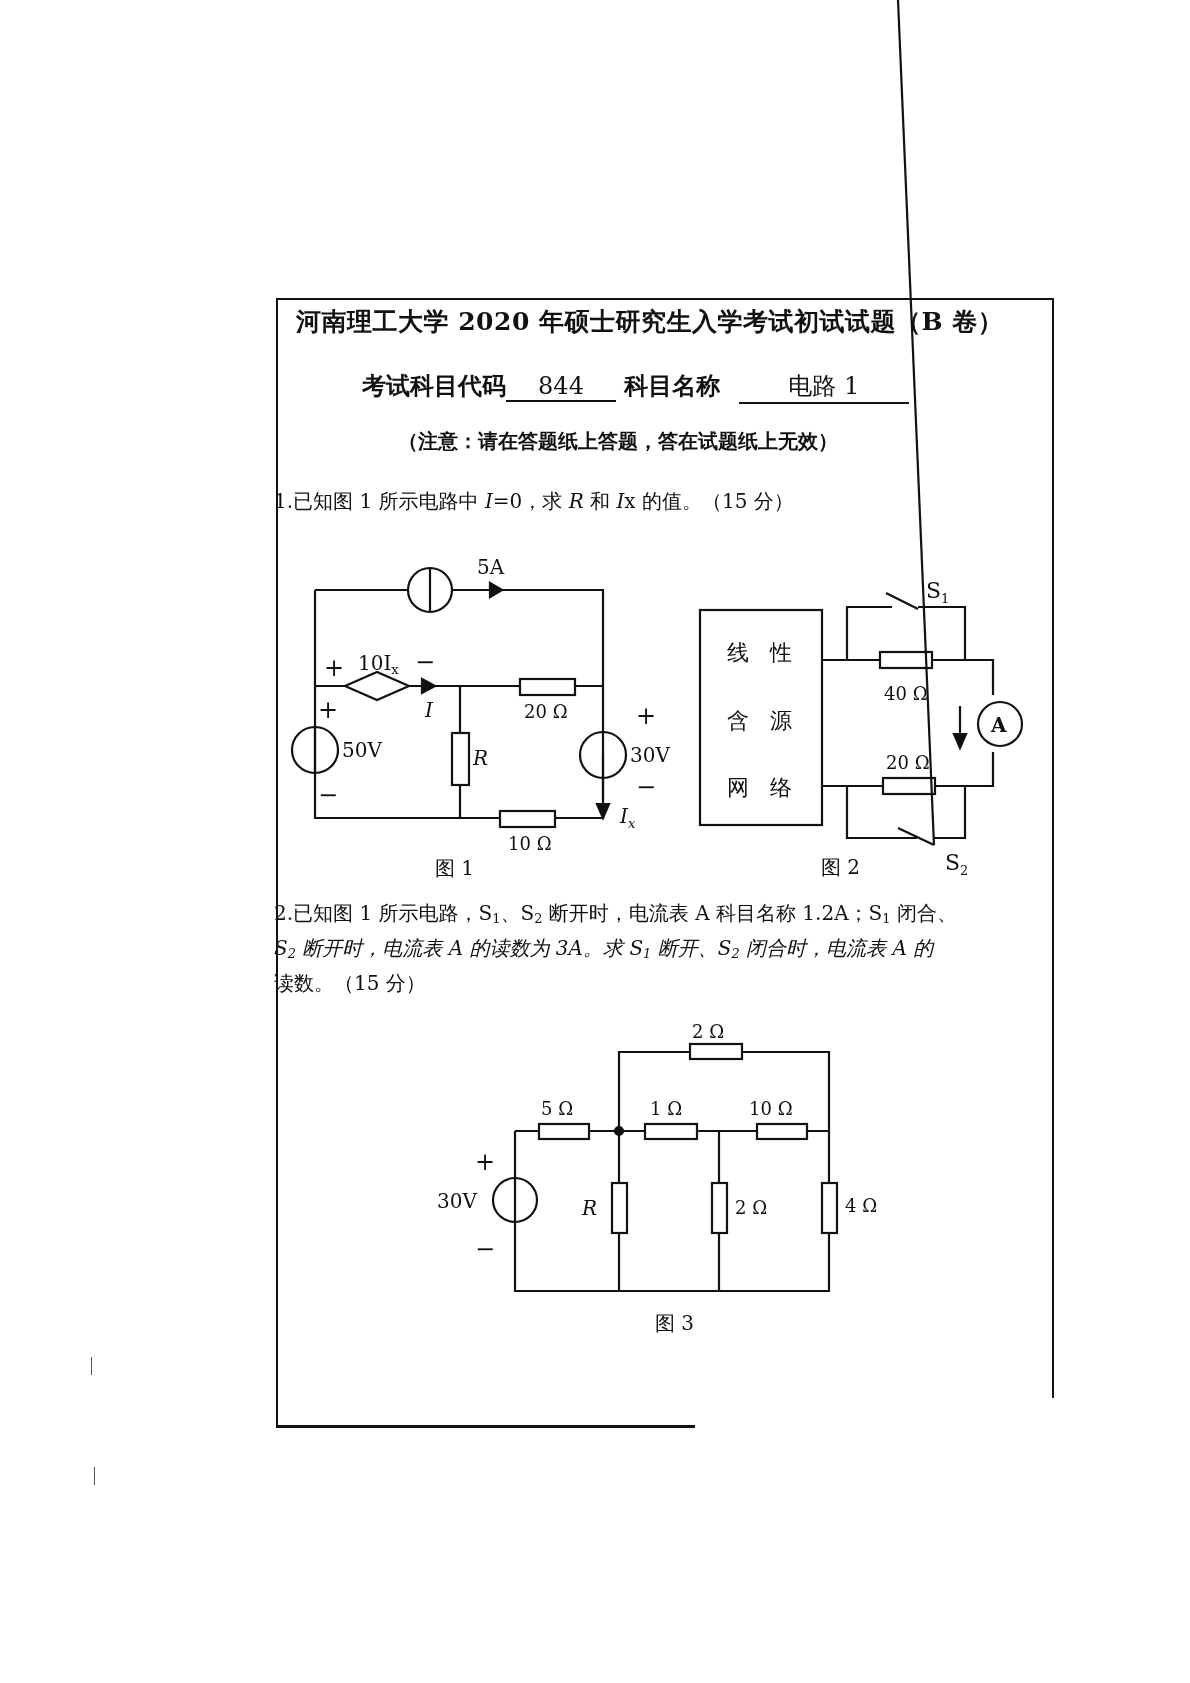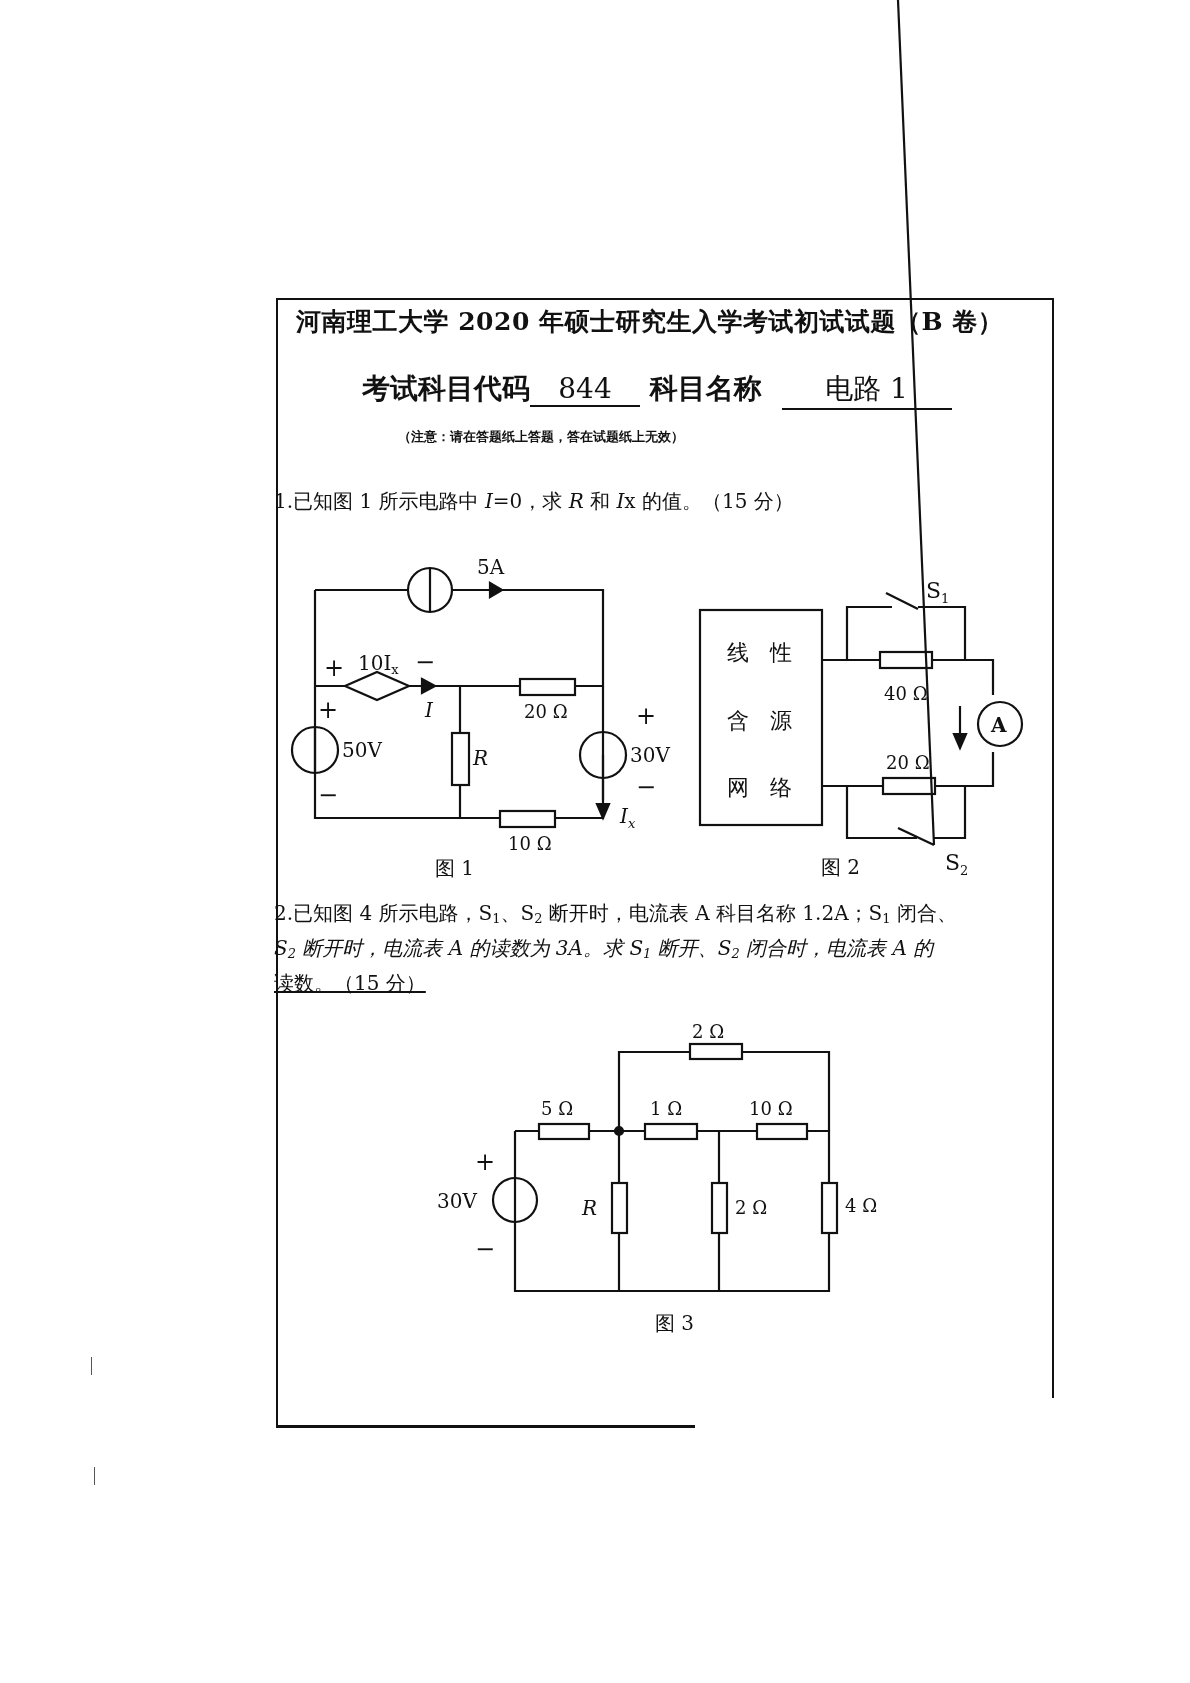--- a/index.html
+++ b/index.html
@@ -4,28 +4,28 @@
 <style>
   html, body { margin:0; padding:0; background:#ffffff; }
   body { width:1190px; height:1683px; position:relative; overflow:hidden;
          font-family:"DejaVu Serif","Liberation Serif",serif; color:#111; }
   .frame { position:absolute; left:276px; top:298px; width:778px; height:1130px;
            border:2px solid #111; border-bottom-width:3px; box-sizing:border-box; }
   .frame .rcut { position:absolute; right:-3px; bottom:-3px; width:3px; height:30px; background:#fff; }
   .frame .bcut { position:absolute; right:-3px; bottom:-3px; width:360px; height:4px; background:#fff; }
   .t { position:absolute; white-space:nowrap; }
   .title { left:296px; top:305px; font-size:25px; font-weight:bold; letter-spacing:0.5px;text-align:center; }
-  .subject { left:362px; top:370px; font-size:28px; font-weight:bold; }
+  .subject { left:362px; top:370px; font-size:24px; font-weight:bold; }
   .u { display:inline-block; border-bottom:2px solid #111; text-align:center; font-weight:normal; }
-  .notice { left:398px; top:428px; font-size:13px; font-weight:bold; }
+  .notice { left:398px; top:428px; font-size:20px; font-weight:bold; }
   .q { font-size:20px; }
   .q1 { left:274px; top:488px; }
   .q2a { left:274px; top:900px; }
   .q2b { left:274px; top:935px;font-style:italic; }
-  .q2c { left:274px; top:970px;text-decoration:underline; }
+  .q2c { left:274px; top:970px; }
   i { font-style:italic; }
   sub { font-size:13px; vertical-align:-3px; }
   svg { position:absolute; left:0; top:0; }
   .stray { position:absolute; width:1px; background:#555; }
   .caption { font-size:20px; }
 </style>
 </head>
 <body>
 
 <div class="frame">
@@ -41,21 +41,21 @@
   <span>科目名称</span>
   <span class="u" style="width:170px;margin-left:10px">电路 1</span>
 </div>
 <div class="t notice">（注意：请在答题纸上答题，答在试题纸上无效）</div>
 
 <div class="t q q1">
   <span>1.</span><span>已知图 1 所示电路中 </span><i>I</i><span>=0，求 </span><i>R</i><span> 和 </span><i>I</i><span>x 的值。（15 分）</span>
 </div>
 
 <div class="t q q2a">
-  <span>2.</span><span>已知图 4 所示电路，S</span><sub>1</sub><span>、S</span><sub>2</sub><span> 断开时，电流表 A 科目名称 1.2A；S</span><sub>1</sub><span> 闭合、</span>
+  <span>2.</span><span>已知图 1 所示电路，S</span><sub>1</sub><span>、S</span><sub>2</sub><span> 断开时，电流表 A 科目名称 1.2A；S</span><sub>1</sub><span> 闭合、</span>
 </div>
 <div class="t q q2b">
   <span>S</span><sub>2</sub><span> 断开时，电流表 A 的读数为 3A。求 S</span><sub>1</sub><span> 断开、S</span><sub>2</sub><span> 闭合时，电流表 A 的</span>
 </div>
 <div class="t q q2c">读数。（15 分）</div>
 
 <svg width="1190" height="1683" fill="none" stroke="#111" stroke-width="2.2" font-family="DejaVu Serif, Liberation Serif, serif">
 
   <g>
     <path d="M315 590 H408 M452 590 H603 V686 M315 590 V818 H500 M555 818 H603 V755"></path>

